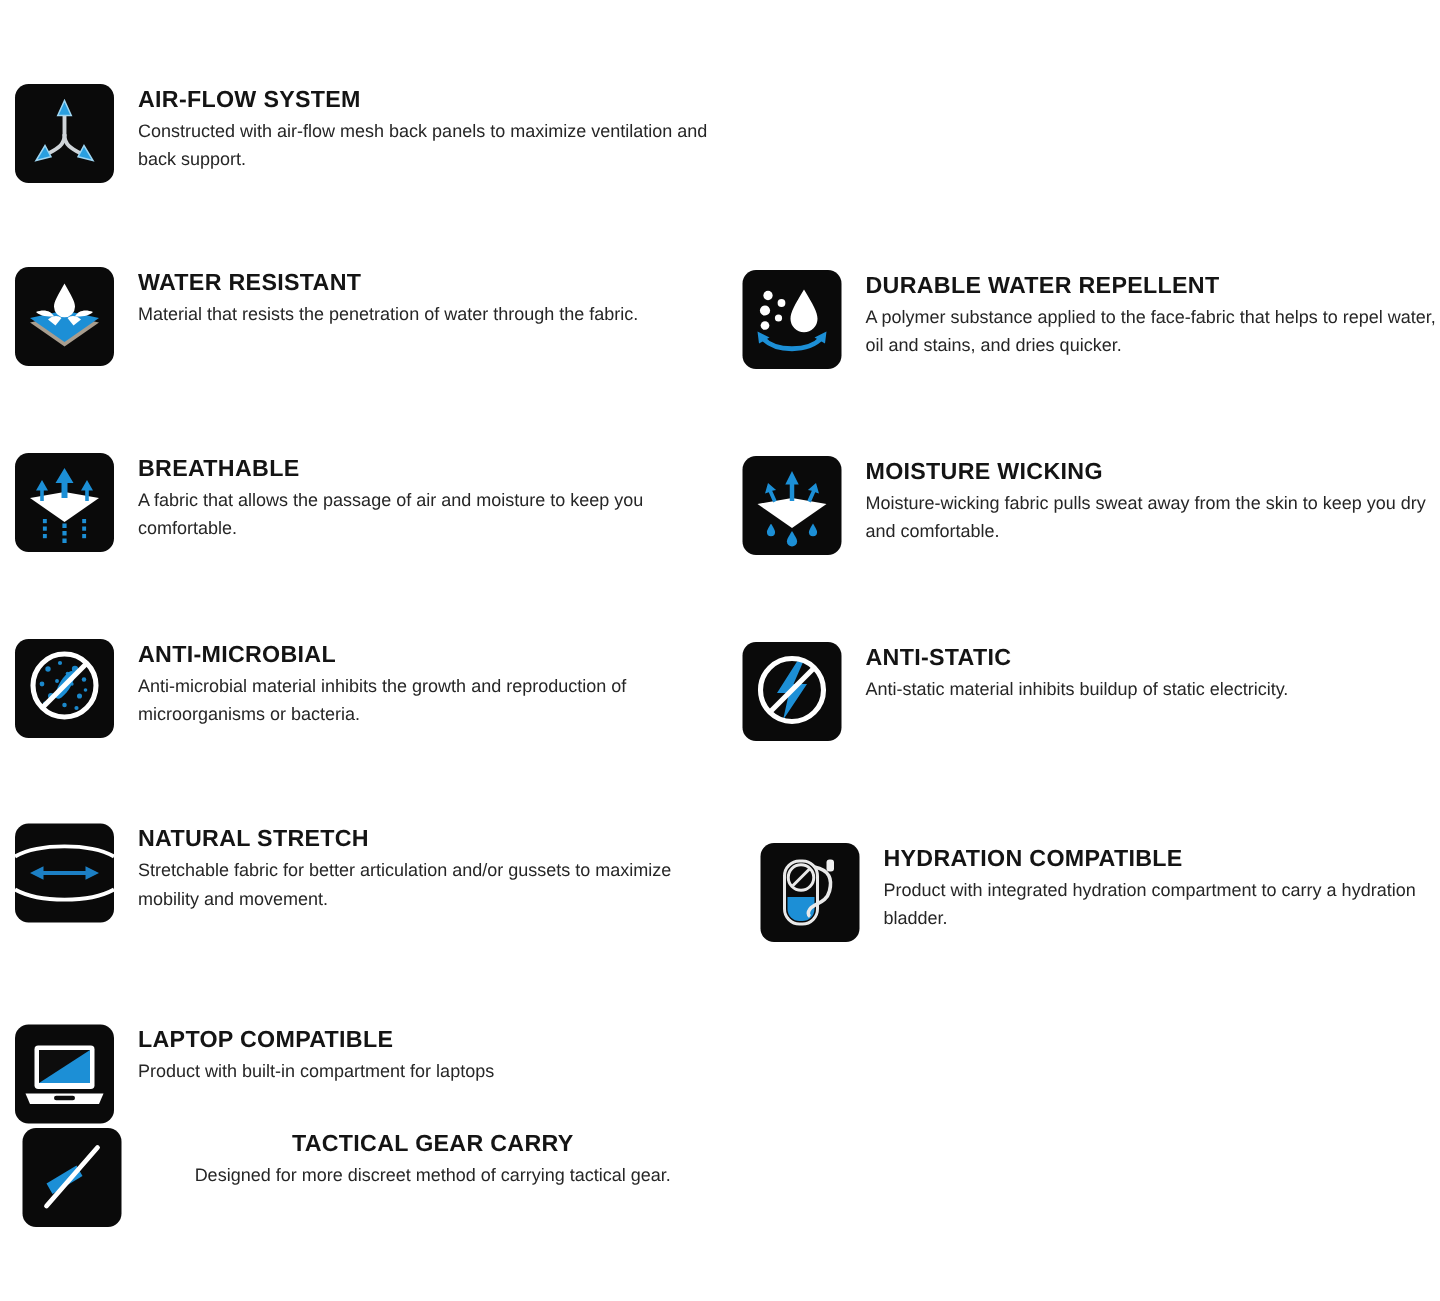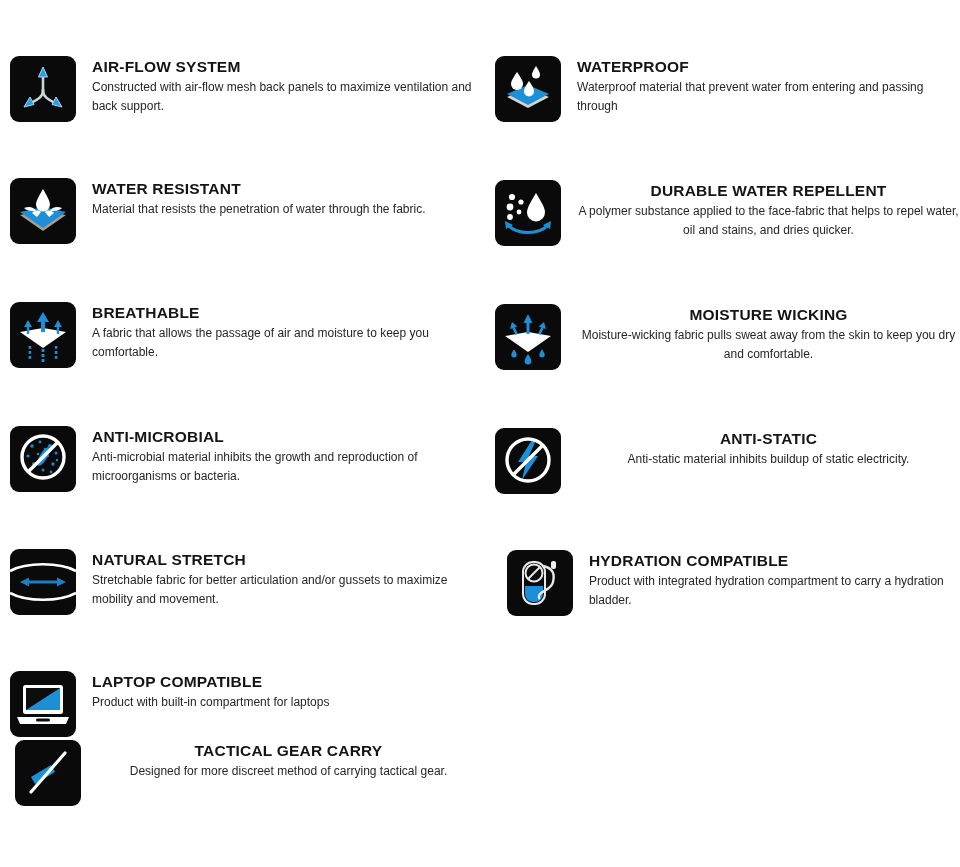--- a/index.html
+++ b/index.html
@@ -70,22 +70,22 @@
   
   .row-1 { padding-top: 56px; }
   .row-2 { padding-top: 56px; }
   .row-3 { padding-top: 56px; }
   .row-4 { padding-top: 56px; }
   .row-5 { padding-top: 55px; gap: 24px; }
   .row-6 { padding-top: 55px; flex-direction: column; }
   .col-left  { padding-left: 10px; }
   .col-right { padding-left: 15px; }
   
-  .nudge-down-2 { margin-top: 2px; text-align: center; }
-  .nudge-down-5 { margin-top: 1px; }
+  .nudge-down-2 { margin-top: 2px; }
+  .nudge-down-5 { margin-top: 13px; }
   .nudge-down-3 { margin-top: 3px; text-align: center; }
 </style>
 </head>
 <body>
 
 <div id="feature-grid">
 
   <div class="feature-row row-1">
     <div class="feature-cell col-left">
       <div class="icon-tile">
@@ -98,35 +98,20 @@
           <g fill="#2a9fe0" stroke="#9fd6f2" stroke-width="1">
             <polygon points="33,11 28.5,21 37.5,21"></polygon>
             <polygon points="14,51 24,48.5 20,41"></polygon>
             <polygon points="52,51 42,48.5 46,41"></polygon>
           </g>
         </svg>
       </div>
       <div class="feature-text">
         <div class="feature-title">AIR-FLOW SYSTEM</div>
         <div class="feature-desc">Constructed with air-flow mesh back panels to maximize ventilation and back support.</div>
-      </div>
-    </div>
-    <div class="feature-cell col-right">
-      <div class="icon-tile">
-        <svg viewBox="0 0 66 66">
-          <path d="M12 41 L33 32 L54 41 L33 52 Z" fill="#d8d4cc"></path>
-          <path d="M12 38 L33 29 L54 38 L33 49 Z" fill="#1c8fd6"></path>
-          <path d="M22 16 C18 22, 16 25, 16 28 a6 6 0 0 0 12 0 c0-3 -2-6 -6-12 Z" fill="#ffffff"></path>
-          <path d="M41 10 C38.5 14, 37 16.5, 37 18.5 a4 4 0 0 0 8 0 c0-2 -1.5-4.5 -4-8.5 Z" fill="#ffffff"></path>
-          <path d="M34 25 C30.5 30, 29 33, 29 35.5 a5 5 0 0 0 10 0 c0-2.5 -1.5-5.5 -5-10.5 Z" fill="#ffffff"></path>
-        </svg>
-      </div>
-      <div class="feature-text">
-        <div class="feature-title">WATERPROOF</div>
-        <div class="feature-desc">Waterproof material that prevent water from entering and passing through</div>
       </div>
     </div>
   </div>
 
   <div class="feature-row row-2">
     <div class="feature-cell col-left">
       <div class="icon-tile">
         <svg viewBox="0 0 66 66">
           <path d="M10 37 L33 32 L56 37 L33 53 Z" fill="#a89d8e"></path>
           <path d="M10 34 L33 29 L56 34 L33 50 Z" fill="#1c8fd6"></path>

